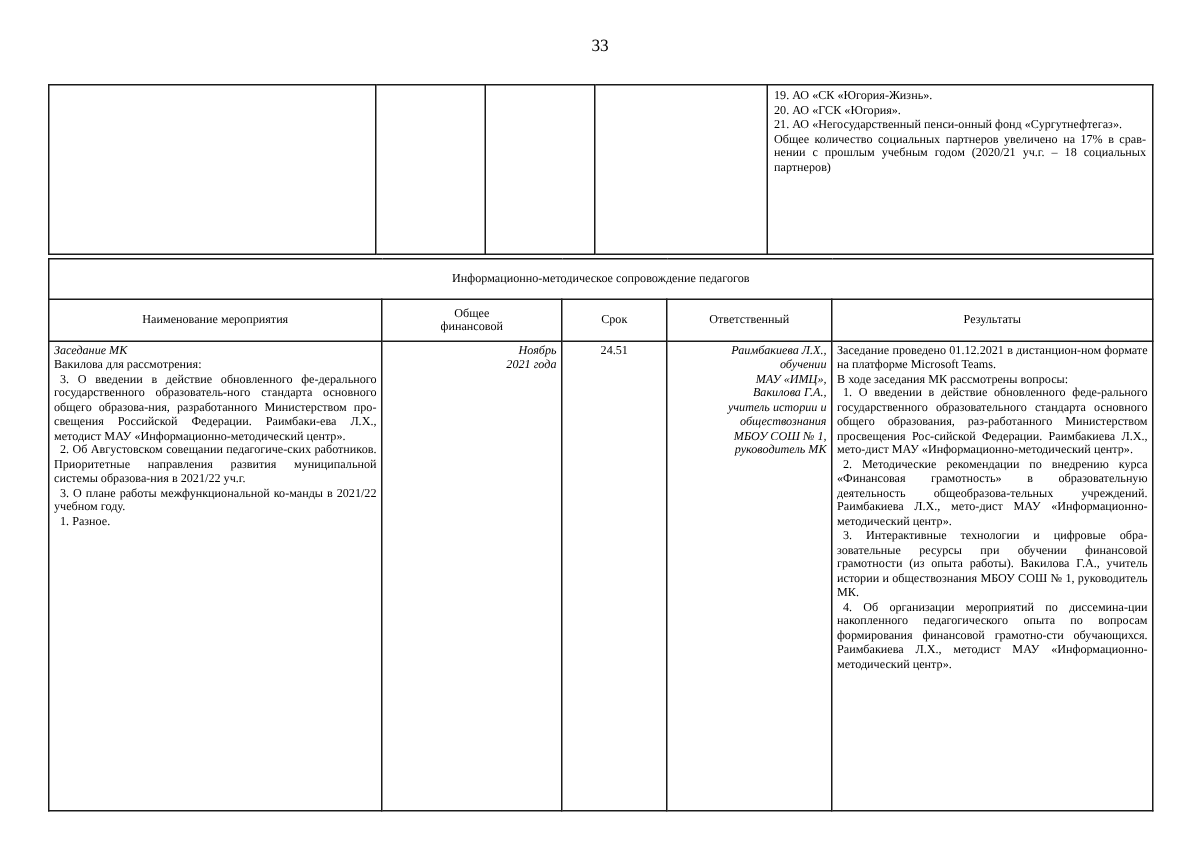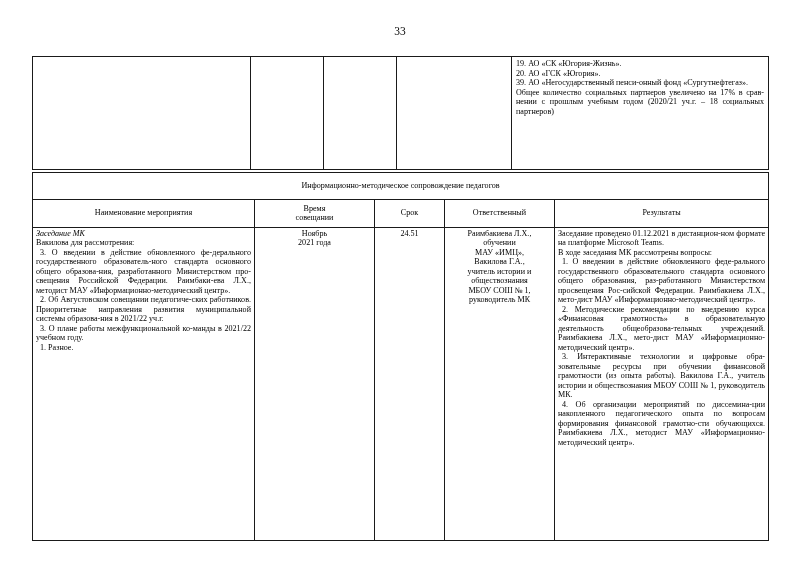--- a/index.html
+++ b/index.html
@@ -83,21 +83,22 @@
     margin: 0;
     padding: 0;
   }
   p.indent {
     text-indent: 4px;
   }
   .big-cell {
     height: 310px;
   }
   .nowrap-center p {
-    text-align: center;
+    text-align: right;
+    font-style: italic;
   }
 </style>
 </head>
 <body>
 
 <div class="page">
 
   <div class="page-number">33</div>
 
   <table class="doc-table" id="top-table">
@@ -110,21 +111,21 @@
     </colgroup>
     <tbody>
       <tr>
         <td class="pad-cell"></td>
         <td class="pad-cell"></td>
         <td class="pad-cell"></td>
         <td class="pad-cell"></td>
         <td class="pad-cell justify">
           <p>19. АО «СК «Югория-Жизнь».</p>
           <p>20. АО «ГСК «Югория».</p>
-          <p>39. АО «Негосударственный пенси-онный фонд «Сургутнефтегаз».</p>
+          <p>21. АО «Негосударственный пенси-онный фонд «Сургутнефтегаз».</p>
           <p>Общее количество социальных партнеров увеличено на 17% в срав-нении с прошлым учебным годом (2020/21 уч.г. – 18 социальных партнеров)</p>
         </td>
       </tr>
     </tbody>
   </table>
 
   <table class="doc-table" id="main-table">
     <colgroup>
       <col style="width:222px">
       <col style="width:120px">
@@ -132,22 +133,22 @@
       <col style="width:110px">
       <col style="width:214px">
     </colgroup>
     <tbody>
       <tr>
         <td class="section-title" colspan="5">Информационно-методическое сопровождение педагогов</td>
       </tr>
       <tr>
         <td class="col-head">Наименование мероприятия</td>
         <td class="col-head">
-          <p>Время</p>
-          <p>совещании</p>
+          <p>Общее</p>
+          <p>финансовой</p>
         </td>
         <td class="col-head">Срок</td>
         <td class="col-head">Ответственный</td>
         <td class="col-head">Результаты</td>
       </tr>
       <tr>
         <td class="justify big-cell">
           <p class="italic-head">Заседание МК</p>
           <p>Вакилова для рассмотрения:</p>
           <p class="indent">3. О введении в действие обновленного фе-дерального государственного образователь-ного стандарта основного общего образова-ния, разработанного Министерством про-свещения Российской Федерации. Раимбаки-ева Л.Х., методист МАУ «Информационно-методический центр».</p>

